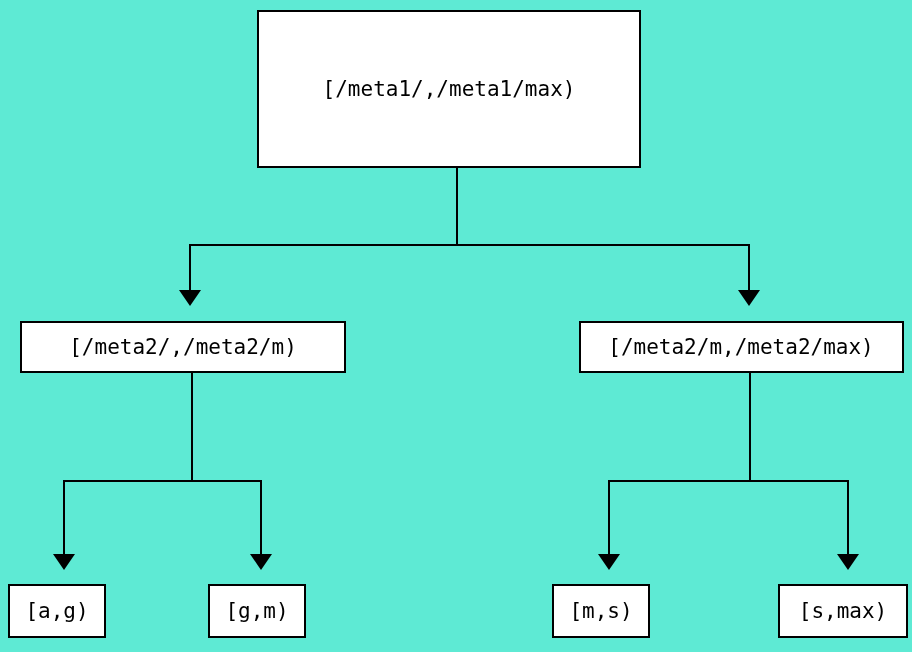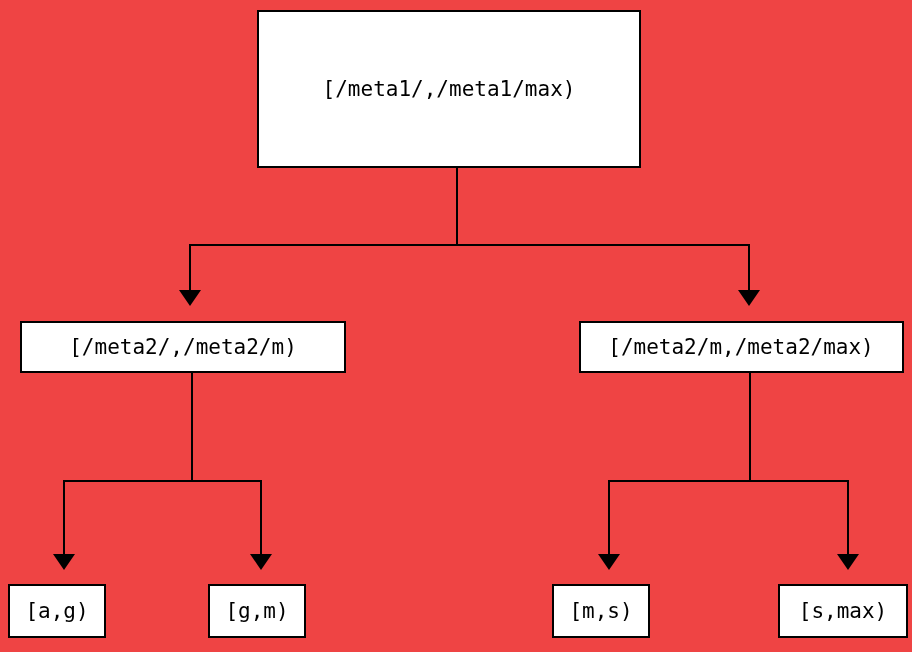--- a/index.html
+++ b/index.html
@@ -10,21 +10,21 @@
   body {
     width: 912px;
     height: 652px;
     font-family: "DejaVu Sans Mono", "Liberation Mono", monospace;
     overflow: hidden;
   }
   #diagram-root {
     position: relative;
     width: 912px;
     height: 652px;
-    background: #ef4444;
+    background: #5eead4;
   }
   svg#tree-svg {
     position: absolute;
     top: 0;
     left: 0;
     width: 912px;
     height: 652px;
     display: block;
     shape-rendering: crispEdges;
   }

